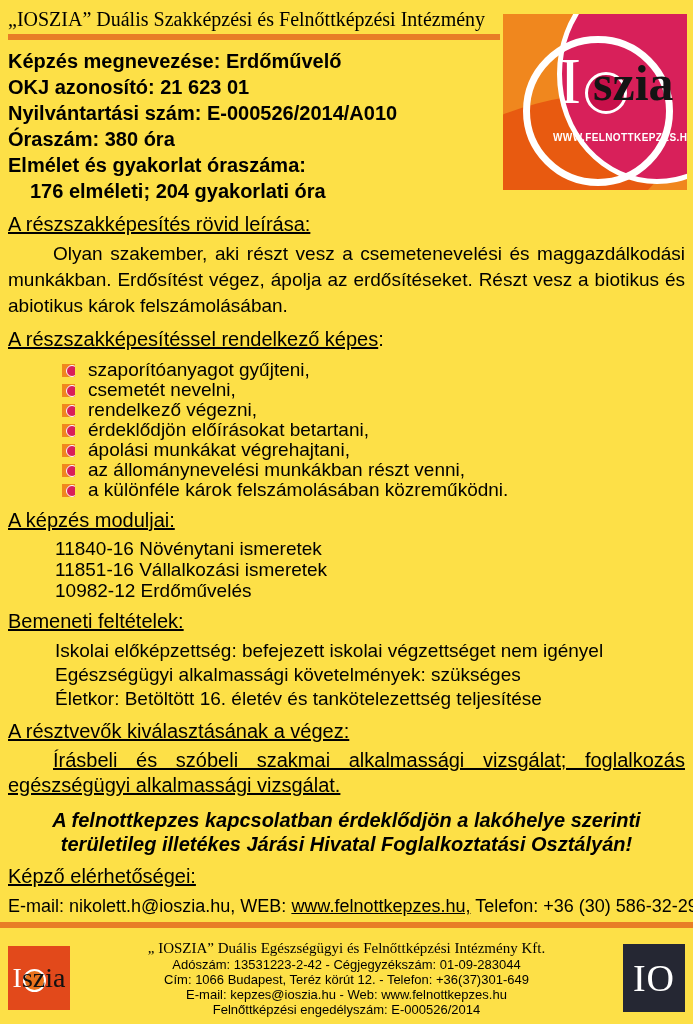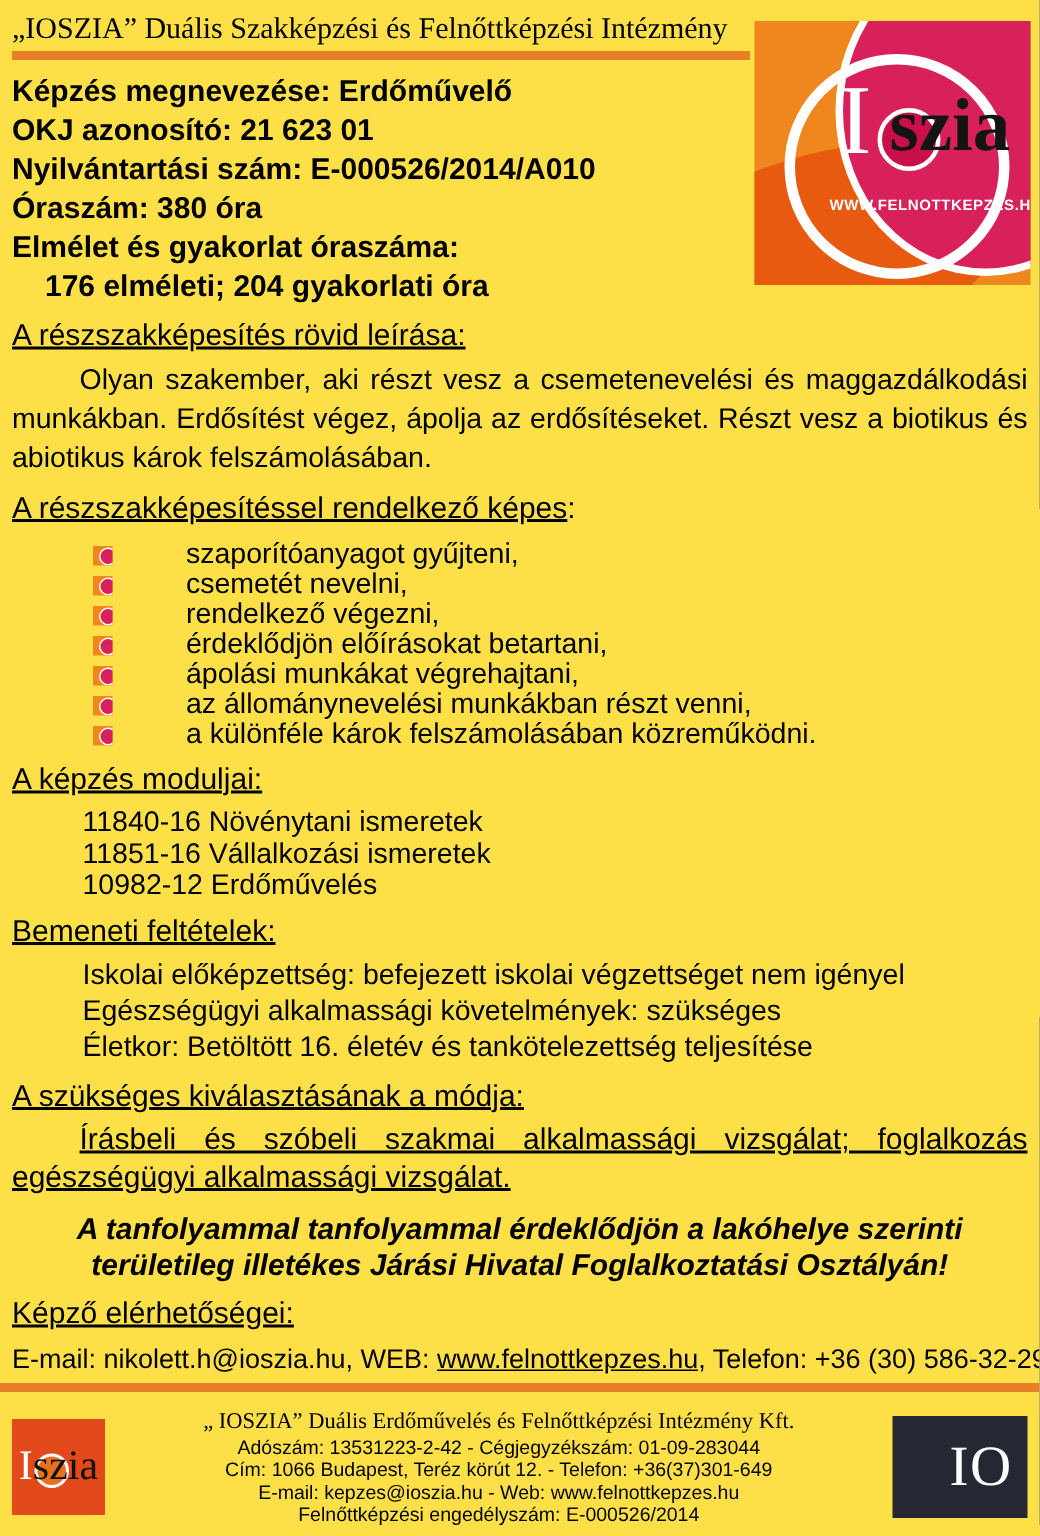--- a/index.html
+++ b/index.html
@@ -22,21 +22,21 @@
              font-size:50px;line-height:1;color:#141414;}
   .logo-url{position:absolute;left:50px;top:118px;font-size:10px;font-weight:700;color:#fff;letter-spacing:.4px;white-space:nowrap;}
   
   .course-info{margin:8px 8px 0 8px;font-weight:700;font-size:20px;line-height:26px;max-width:480px;}
   .course-line:last-child{padding-left:22px;}
   
   .heading{margin:8px 8px 0 8px;font-size:20px;line-height:24px;}
   .heading .u{text-decoration:underline;}
   .para{margin:5px 8px 0 8px;font-size:19px;line-height:26px;text-align:justify;text-indent:45px;}
   .bullets{list-style:none;margin:9px 8px 0 62px;padding:0;font-size:19px;line-height:20px;}
-  .bullets li{display:flex;align-items:center;margin:0;gap:36px;}
+  .bullets li{display:flex;align-items:center;margin:0;}
   .bullet-icon{position:relative;display:inline-block;width:13px;height:13px;background:#F0871E;
                overflow:hidden;margin-right:13px;flex:0 0 13px;}
   .bullet-icon .bi-dot{position:absolute;right:-3px;top:1px;width:10px;height:10px;border-radius:50%;
                        background:#D8205A;border:1px solid #fff;}
   .plain-list{margin:6px 8px 0 55px;font-size:19px;}
   .modules-list{line-height:21px;}
   .entry-list{line-height:24px;}
   .para2{margin:5px 8px 0 8px;font-size:20px;line-height:25px;text-align:justify;text-indent:45px;text-decoration:underline;}
   .notice{margin:10px 14px 0 14px;font-size:20px;line-height:24px;font-weight:700;font-style:italic;text-align:center;}
   .contact-line{margin:7px 8px 0 8px;font-size:18px;line-height:22px;text-align:center;white-space:nowrap;}
@@ -45,21 +45,21 @@
   .footer-rule{position:absolute;left:0;top:922px;width:693px;height:6px;background:#E87E26;}
   .footer{position:absolute;left:8px;right:8px;top:938px;bottom:6px;display:flex;align-items:center;justify-content:space-between;}
   .footer-left-logo{position:relative;width:62px;height:64px;background:#E2491B;display:flex;align-items:center;justify-content:center;
                     font-family:"Liberation Serif",serif;font-size:28px;line-height:1;flex:0 0 62px;}
   .fl-dot{position:absolute;left:15px;top:23px;width:19px;height:19px;border-radius:50%;background:#E8721C;border:2px solid #fff;}
   .fl-i{position:relative;color:#fff;}
   .fl-szia{position:relative;color:#111;}
   .footer-center{text-align:center;font-size:13px;line-height:15px;flex:1;padding:0 6px;}
   .footer-line:first-child{font-family:"Liberation Serif",serif;font-size:15px;line-height:17px;}
   .footer-right-logo{width:62px;height:68px;background:#252733;color:#fff;display:flex;align-items:center;justify-content:center;
-                     font-family:"Liberation Serif",serif;font-size:38px;letter-spacing:1px;flex:0 0 62px;padding-left:28px;}
+                     font-family:"Liberation Serif",serif;font-size:38px;letter-spacing:1px;flex:0 0 62px;}
 </style>
 </head>
 <body>
 
 <div class="page">
 
   <div class="top-header">
     <div class="org-title">„IOSZIA” Duális Szakképzési és Felnőttképzési Intézmény</div>
     <div class="header-rule"></div>
   </div>
@@ -148,43 +148,43 @@
   <div class="heading">
     <span class="u">Bemeneti feltételek:</span>
   </div>
   <div class="plain-list entry-list">
       <div class="plain-line">Iskolai előképzettség: befejezett iskolai végzettséget nem igényel</div>
       <div class="plain-line">Egészségügyi alkalmassági követelmények: szükséges</div>
       <div class="plain-line">Életkor: Betöltött 16. életév és tankötelezettség teljesítése</div>
     </div>
 
   <div class="heading">
-    <span class="u">A szükséges kiválasztásának a módja:</span>
+    <span class="u">A résztvevők kiválasztásának a végez:</span>
   </div>
   <p class="para2">Írásbeli és szóbeli szakmai alkalmassági vizsgálat; foglalkozás egészségügyi alkalmassági vizsgálat.</p>
 
-  <div class="notice">A tanfolyammal tanfolyammal érdeklődjön a lakóhelye szerinti területileg illetékes Járási Hivatal Foglalkoztatási Osztályán!</div>
+  <div class="notice">A felnottkepzes kapcsolatban érdeklődjön a lakóhelye szerinti területileg illetékes Járási Hivatal Foglalkoztatási Osztályán!</div>
 
   <div class="heading">
     <span class="u">Képző elérhetőségei:</span>
   </div>
   <div class="contact-line">
     <span>E-mail: nikolett.h@ioszia.hu, WEB: </span><span class="link">www.felnottkepzes.hu,</span><span> Telefon: +36 (30) 586-32-29</span>
   </div>
 
   <div class="footer-rule"></div>
 
   <div class="footer">
     <div class="footer-left-logo">
       <span class="fl-dot"></span>
       <span class="fl-i">I</span>
       <span class="fl-szia">szia</span>
     </div>
     <div class="footer-center">
-        <div class="footer-line">„ IOSZIA” Duális Erdőművelés és Felnőttképzési Intézmény Kft.</div>
+        <div class="footer-line">„ IOSZIA” Duális Egészségügyi és Felnőttképzési Intézmény Kft.</div>
         <div class="footer-line">Adószám: 13531223-2-42 - Cégjegyzékszám: 01-09-283044</div>
         <div class="footer-line">Cím: 1066 Budapest, Teréz körút 12. - Telefon: +36(37)301-649</div>
         <div class="footer-line">E-mail: kepzes@ioszia.hu - Web: www.felnottkepzes.hu</div>
         <div class="footer-line">Felnőttképzési engedélyszám: E-000526/2014</div>
       </div>
     <div class="footer-right-logo">IO</div>
   </div>
 
 </div>
 

